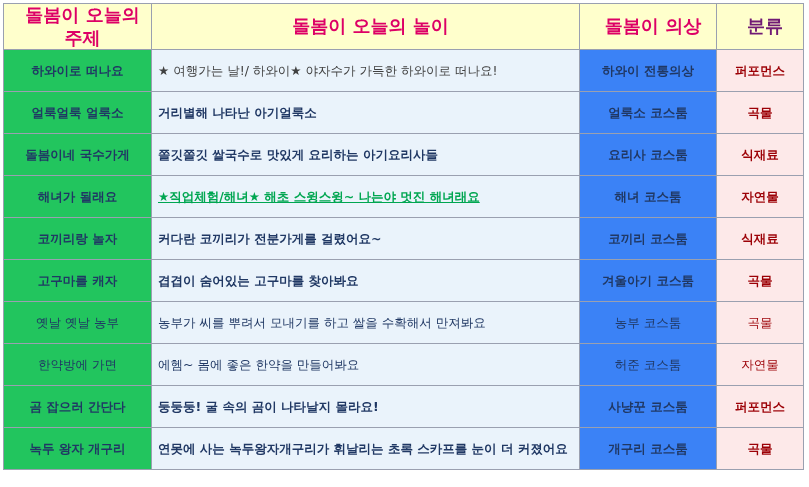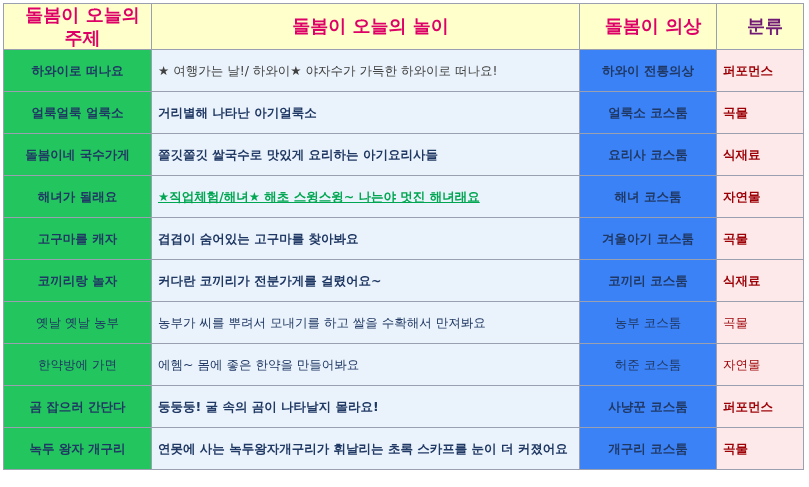--- a/index.html
+++ b/index.html
@@ -69,20 +69,21 @@
     text-align: left;
   }
   td.col-costume {
     background: #3b82f6;
     text-align: center;
     font-weight: bold;
     color: #203864;
   }
   td.col-cat {
     background: #fde9e9;
+    text-align: center;
     font-weight: bold;
     color: #9c0006;
   }
 
   
   tr.plainrow td.col-theme,
   tr.plainrow td.col-costume {
     font-weight: normal;
     color: #203864;
   }
@@ -161,35 +162,35 @@
       <tr class="body">
         <td class="col-theme">해녀가 될래요</td>
         <td class="col-play">
             <span class="cell-inner accent-green">★직업체험/해녀★ 해초 스윙스윙~ 나는야 멋진 해녀래요</span>
           </td>
         <td class="col-costume">해녀 코스툼</td>
         <td class="col-cat">자연물</td>
       </tr>
 
       <tr class="body">
-        <td class="col-theme">고구마를 캐자</td>
-        <td class="col-play">
-            <span class="cell-inner">겹겹이 숨어있는 고구마를 찾아봐요</span>
-          </td>
-        <td class="col-costume">겨울아기 코스툼</td>
-        <td class="col-cat">곡물</td>
-      </tr>
-
-      <tr class="body">
         <td class="col-theme">코끼리랑 놀자</td>
         <td class="col-play">
             <span class="cell-inner">커다란 코끼리가 전분가게를 걸렸어요~</span>
           </td>
         <td class="col-costume">코끼리 코스툼</td>
         <td class="col-cat">식재료</td>
+      </tr>
+
+      <tr class="body">
+        <td class="col-theme">고구마를 캐자</td>
+        <td class="col-play">
+            <span class="cell-inner">겹겹이 숨어있는 고구마를 찾아봐요</span>
+          </td>
+        <td class="col-costume">겨울아기 코스툼</td>
+        <td class="col-cat">곡물</td>
       </tr>
 
       <tr class="body plainrow">
         <td class="col-theme">옛날 옛날 농부</td>
         <td class="col-play">
             <span class="cell-inner">농부가 씨를 뿌려서 모내기를 하고 쌀을 수확해서 만져봐요</span>
           </td>
         <td class="col-costume">농부 코스툼</td>
         <td class="col-cat">곡물</td>
       </tr>

